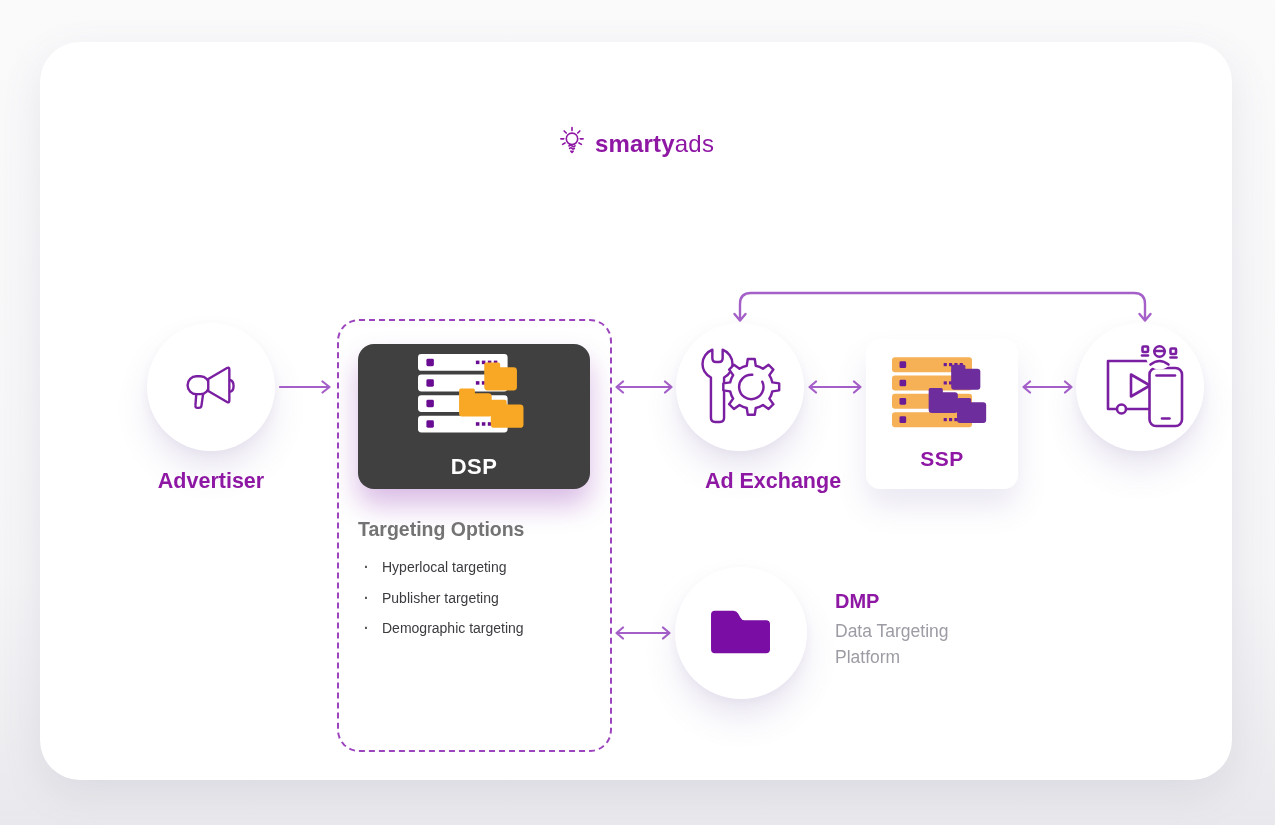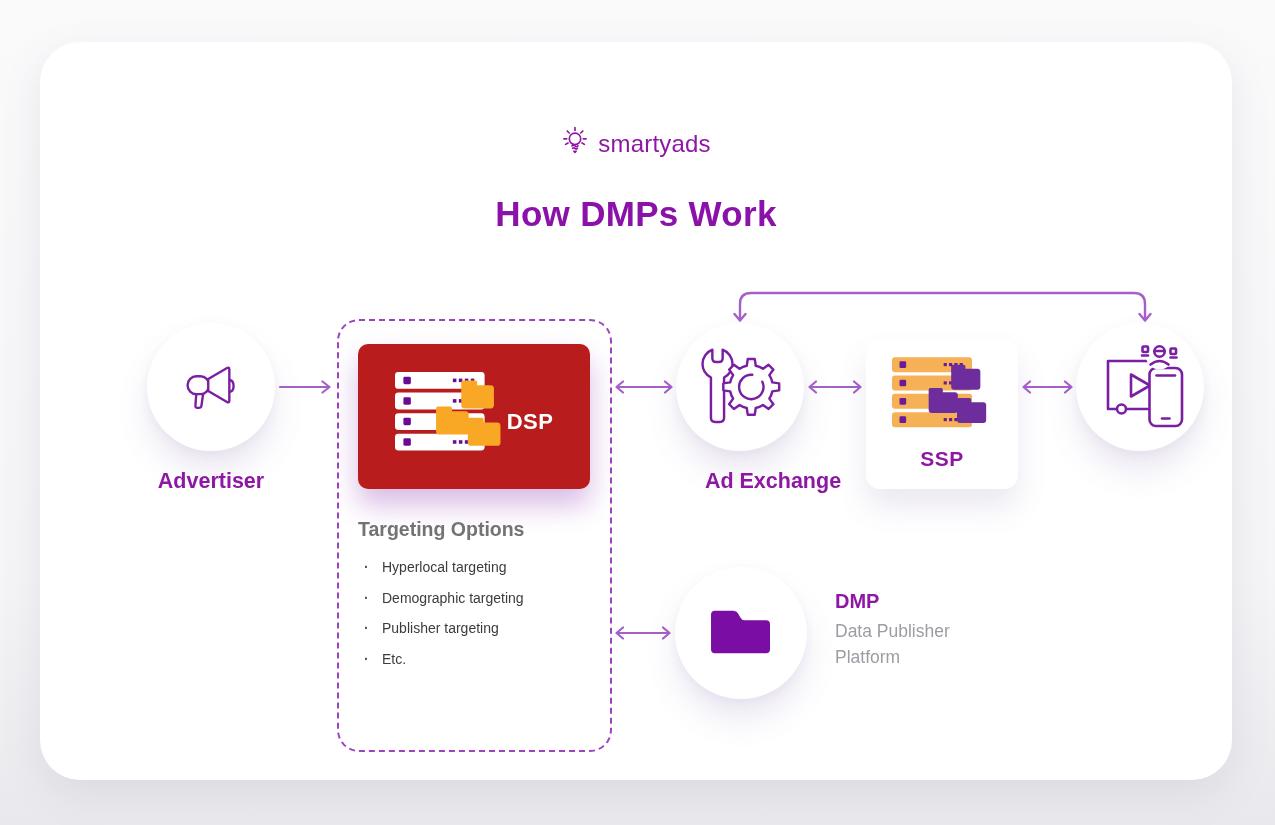--- a/index.html
+++ b/index.html
@@ -9,44 +9,44 @@
     background:linear-gradient(180deg,#fafafb 0%,#f5f5f7 70%,#e9e9ed 100%);
   }
   .card {
     position:absolute; left:40px; top:42px; width:1192px; height:738px;
     background:#ffffff; border-radius:40px;
     box-shadow:0 14px 40px rgba(100,100,130,.12);
   }
   
   .logo { position:absolute; top:84px; left:0; width:100%; display:flex; justify-content:center; align-items:center; gap:9px; }
   .logo-text { font-size:24px; color:#8E17A4; letter-spacing:.2px; }
-  .logo-text .bold { font-weight:400; }
+  .logo-text .bold { font-weight:700; }
   .logo-text .light { font-weight:400; }
   .title { position:absolute; top:152px; left:0; width:100%; text-align:center;
            font-size:35px; font-weight:700; color:#8A12A8; letter-spacing:.3px; }
   
   .circle { position:absolute; background:#fff; border-radius:50%;
             box-shadow:0 20px 32px rgba(115,90,160,.14), 0 4px 10px rgba(115,90,160,.06);
             display:flex; align-items:center; justify-content:center; }
   .c-adv { left:107px; top:281px; width:128px; height:128px; }
   .c-adx { left:636px; top:281px; width:128px; height:128px; }
   .c-pub { left:1036px; top:281px; width:128px; height:128px; }
   .c-dmp { left:635px; top:525px; width:132px; height:132px; }
   .node-label { position:absolute; width:220px; text-align:center;
                 font-size:21.5px; font-weight:700; color:#8E17A4; }
   .l-adv { left:61px;  top:427px; }
   .l-adx { left:623px; top:427px; }
   .l-pub { left:990px; top:427px; }
   
   .dsp-dashed { position:absolute; left:297px; top:277px; width:275px; height:433px;
                 border:2px dashed #9C44BE; border-radius:22px; }
   .dsp-box { position:absolute; left:318px; top:302px; width:232px; height:145px;
-             background:#b91c1c; border-radius:10px;
+             background:#404040; border-radius:16px;
              box-shadow:0 16px 28px rgba(119,12,163,.28);
-             display:flex; align-items:center; justify-content:center; }
+             display:flex; flex-direction:column; align-items:center; justify-content:center; }
   .dsp-box .lbl { margin-top:10px; color:#ffffff; font-size:22px; font-weight:700; letter-spacing:.5px; }
   
   .ssp-card { position:absolute; left:826px; top:297px; width:152px; height:150px;
               background:#fff; border-radius:14px;
               box-shadow:0 18px 30px rgba(115,90,160,.14);
               display:flex; flex-direction:column; align-items:center; justify-content:center; }
   .ssp-card .lbl { margin-top:9px; color:#8E17A4; font-size:21px; font-weight:700; letter-spacing:.5px; }
   
   .t-head { position:absolute; left:318px; top:476px; font-size:19.5px; font-weight:700; color:#737373; }
   .t-list { position:absolute; left:322px; top:510px; list-style:none; }
@@ -87,21 +87,20 @@
             <line x1="33" y1="26.5" x2="36.8" y2="28.7"></line>
             <path d="M17.3,31 q2.35,-2.4 4.7,0 q2.35,2.4 4.7,0"></path>
             <path d="M18.3,35 q1.85,-2 3.7,0 q1.85,2 3.7,0"></path>
             <path d="M20.3,39.3 L22,41.3 L23.7,39.3"></path>
           </g>
         </svg>
       </span>
       <span class="logo-text"><span class="bold">smarty</span><span class="light">ads</span></span>
     </div>
 
-    <div class="title">How DMPs Work</div>
 
     <div class="circle c-adv">
       <span>
         <svg width="66" height="60" viewBox="0 0 72 64">
           <path class="ifill" d="M20,41 H27.5 L25.6,54.5 Q25.2,57 22.7,57 H21.2 Q18.7,57 19,54.3 Z"></path>
           <rect class="ifill" x="10.5" y="22.5" width="23.5" height="19.5" rx="9.5"></rect>
           <path class="ifill" d="M33,25.5 L53.5,13.5 Q56,12 56,15 V49 Q56,52 53.5,50.5 L33,38.5 Z"></path>
           <path class="istroke" d="M56.5,26.5 C62,27.5 62,38.5 56.5,39.5"></path>
         </svg>
       </span>
@@ -155,23 +154,22 @@
               <rect x="39" y="27" width="17.5" height="12.5" rx="1.8"></rect>
           </g>
         </svg>
       </span>
       <div class="lbl">DSP</div>
     </div>
 
     <div class="t-head">Targeting Options</div>
     <ul class="t-list">
       <li>Hyperlocal targeting</li>
+      <li>Publisher targeting</li>
       <li>Demographic targeting</li>
-      <li>Publisher targeting</li>
-      <li>Etc.</li>
     </ul>
 
     <div class="arrow" style="left:573px; top:338px;">
       <svg width="62" height="14">
           <g class="astroke">
         <line x1="4" y1="7" x2="58" y2="7"></line>
         <polyline points="10,1.5 3.5,7 10,12.5"></polyline>
             <polyline points="52,1.5 58.5,7 52,12.5"></polyline>
       </g>
         </svg>
@@ -299,17 +297,17 @@
 
     <div class="circle c-dmp">
       <span>
         <svg width="76" height="58" viewBox="0 0 74 60">
           <path fill="#7A0DA3" d="M6,49 V13 Q6,9 10,9 H29 Q32.5,9 34,11.8 L36.5,16.2 Q38,19 41,19 H63 Q67,19 67,23 V49 Q67,53 63,53 H10 Q6,53 6,49 Z"></path>
         </svg>
       </span>
     </div>
     <div class="dmp-text">
       <div class="dmp-abbr">DMP</div>
-      <div class="dmp-full">Data Publisher Platform</div>
+      <div class="dmp-full">Data Targeting Platform</div>
     </div>
 
   </div>
 </div>
 
 </body></html>

